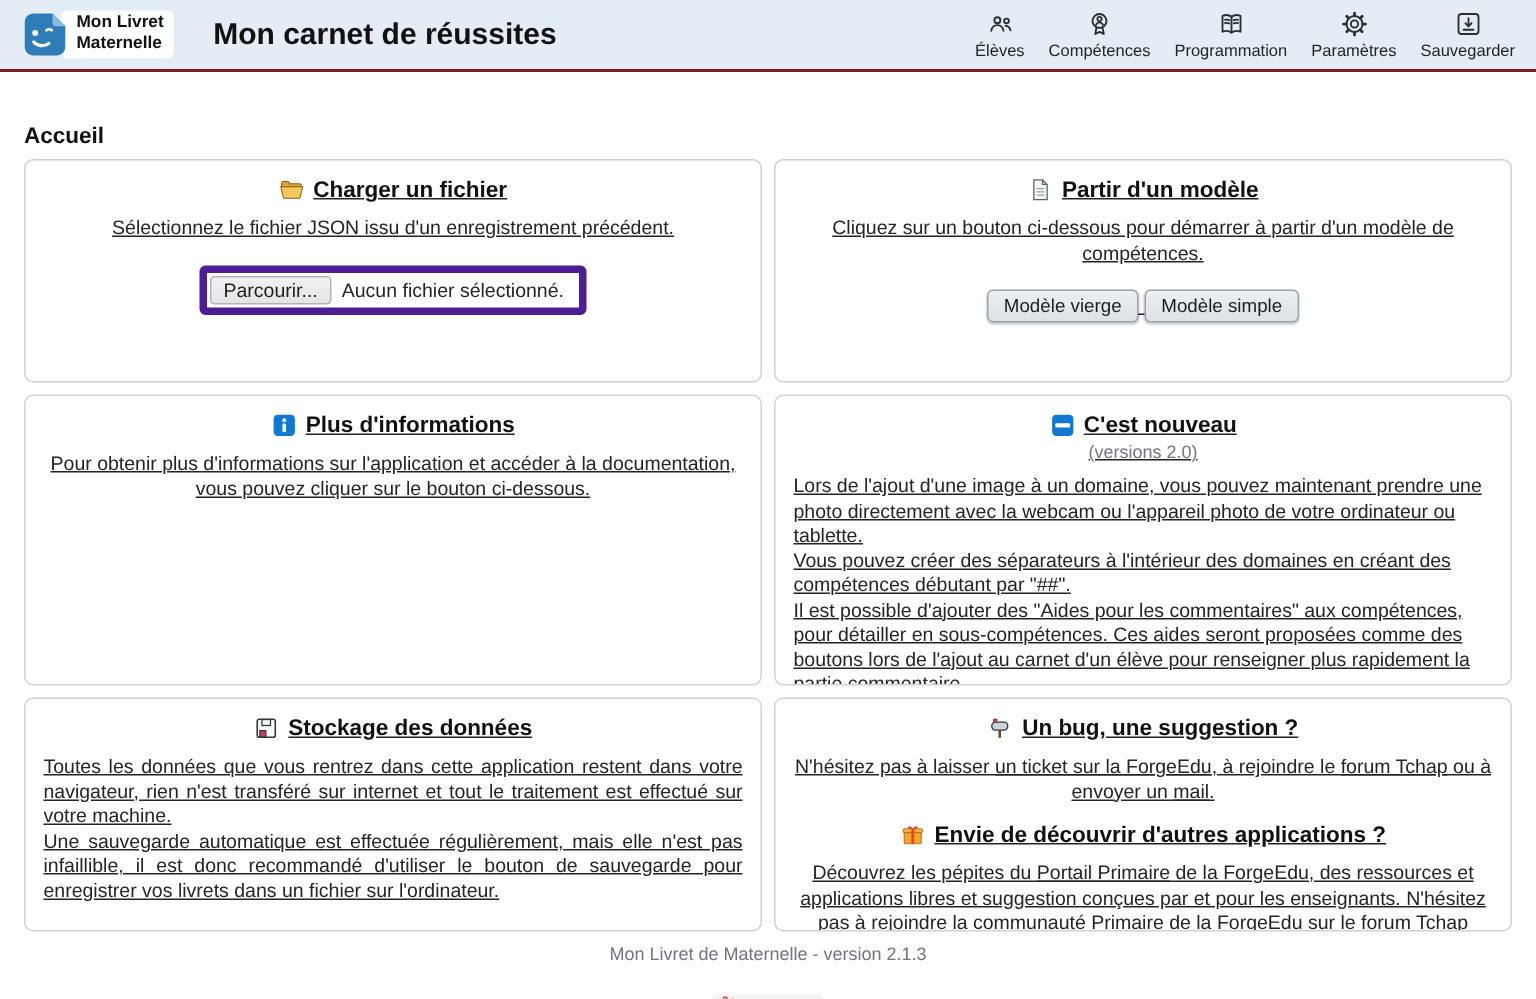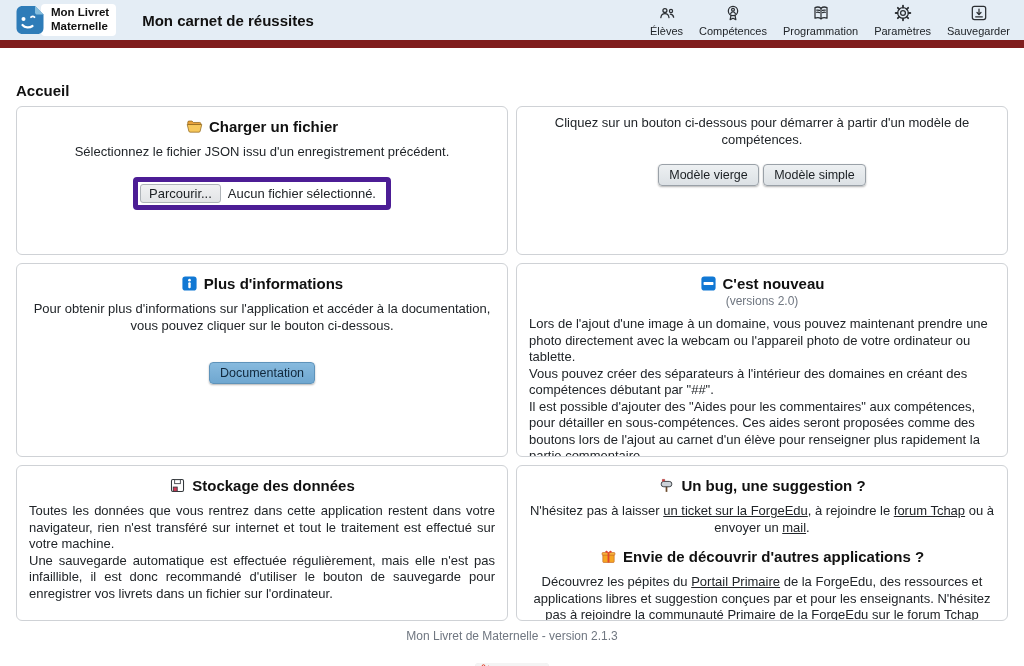--- a/index.html
+++ b/index.html
@@ -4,37 +4,37 @@
 <style>
   * { box-sizing: border-box; }
   html,body { margin:0; padding:0; }
   body {
     width:1024px; height:666px; overflow:hidden;
     background:#ffffff; color:#212529;
     font-family:"Liberation Sans", sans-serif;
   }
   
   .header {
-    height:48px; background:#e4edf5; border-bottom:8px solid #7f1d1d;
+    height:48px; background:#e4edf5; border-bottom:2px solid #7f1d1d;
     display:flex; align-items:center; padding:0 12px;
   }
   .logo { display:flex; align-items:center; cursor:pointer; }
   .logo-icon { width:36px; height:36px; flex:0 0 auto; position:relative; z-index:2; }
   .logo-text { background:#ffffff; border-radius:4px; padding:2px 7px 2px 10px;
     margin-left:-7px; font-weight:bold; font-size:11.5px; line-height:1.2; color:#111; }
-  .app-title { font-weight:bold; font-size:15px; margin-left:26px; color:#111; }
+  .app-title { font-weight:bold; font-size:20px; margin-left:26px; color:#111; }
   .nav { margin-left:auto; display:flex; gap:16px; align-items:flex-end; padding-right:2px; }
   .nav-item { display:flex; flex-direction:column; align-items:center; gap:2px;
     font-size:11px; color:#212529; cursor:pointer; }
   .nav-item svg { width:20px; height:20px; stroke:#2b2f33; fill:none;
     stroke-width:1.5; stroke-linecap:round; stroke-linejoin:round; }
   
   .main { padding:0 16px; }
   .page-heading { font-size:15px; font-weight:bold; margin:34px 0 7px 0; color:#111; }
-  .grid { display:grid; grid-template-columns:1fr 1fr; grid-template-rows:149px 194px 156px; gap:8px; }
+  .grid { display:grid; grid-template-columns:1fr 1fr; grid-template-rows:149px 194px 156px; gap:8px;text-decoration:underline; }
   .card { border:1px solid #cfd2d6; border-radius:6px; background:#fff; padding:8px 12px; overflow:hidden; }
   .card-title { display:flex; justify-content:center; align-items:center; gap:6px;
     font-weight:bold; font-size:15px; margin:3px 0 9px 0; color:#111; }
   .card-title svg, .card-title .ico { width:17px; height:17px; flex:0 0 auto; }
   .card p { font-size:13px; line-height:1.27; margin:0; }
   .center { text-align:center; }
   .justify { text-align:justify; }
   .muted { color:#6f7680; font-size:12px; text-align:center; }
   .lnk { text-decoration:underline; cursor:pointer; color:inherit; }
   
@@ -153,40 +153,45 @@
       <p class="center">Sélectionnez le fichier JSON issu d'un enregistrement précédent.</p>
       <div class="mt16">
         <div class="file-box">
           <button class="file-btn">Parcourir...</button>
           <span>Aucun fichier sélectionné.</span>
         </div>
       </div>
     </div>
 
     <div class="card">
+      <div class="card-title">
+        <svg class="ico" viewBox="0 0 24 24">
+          <path d="M6 2.8h8.2L18.5 7v14.2H6V2.8z" fill="#f4f5f6" stroke="#5c6166" stroke-width="1.2"></path>
+          <path d="M14.2 2.8V7h4.3" fill="none" stroke="#5c6166" stroke-width="1.2"></path>
+          <path d="M8.6 11h7.2M8.6 14h7.2M8.6 17h7.2" stroke="#9aa0a6" stroke-width="1.2"></path>
+        </svg>
+        <span>Partir d'un modèle</span>
+      </div>
       <p class="center">Cliquez sur un bouton ci-dessous pour démarrer à partir d'un modèle de compétences.</p>
       <div class="btn-row mt16">
         <button class="btn">Modèle vierge</button>
         <button class="btn">Modèle simple</button>
       </div>
     </div>
 
     <div class="card">
       <div class="card-title">
         <svg class="ico" viewBox="0 0 24 24">
           <rect x="2" y="2" width="20" height="20" rx="4" fill="#1178d4"></rect>
           <circle cx="12" cy="7.3" r="1.9" fill="#fff"></circle>
           <rect x="10.3" y="10.4" width="3.4" height="8.2" rx="1.4" fill="#fff"></rect>
         </svg>
         <span>Plus d'informations</span>
       </div>
       <p class="center">Pour obtenir plus d'informations sur l'application et accéder à la documentation, vous pouvez cliquer sur le bouton ci-dessous.</p>
-      <div class="btn-row mt28">
-        <button class="btn btn-blue">Documentation</button>
-      </div>
     </div>
 
     <div class="card">
       <div class="card-title" style="margin-bottom:2px;">
         <svg class="ico" viewBox="0 0 24 24">
           <rect x="2" y="2" width="20" height="20" rx="4" fill="#1178d4"></rect>
           <rect x="5" y="10" width="14" height="4.2" rx="1" fill="#fff"></rect>
         </svg>
         <span>C'est nouveau</span>
       </div>

